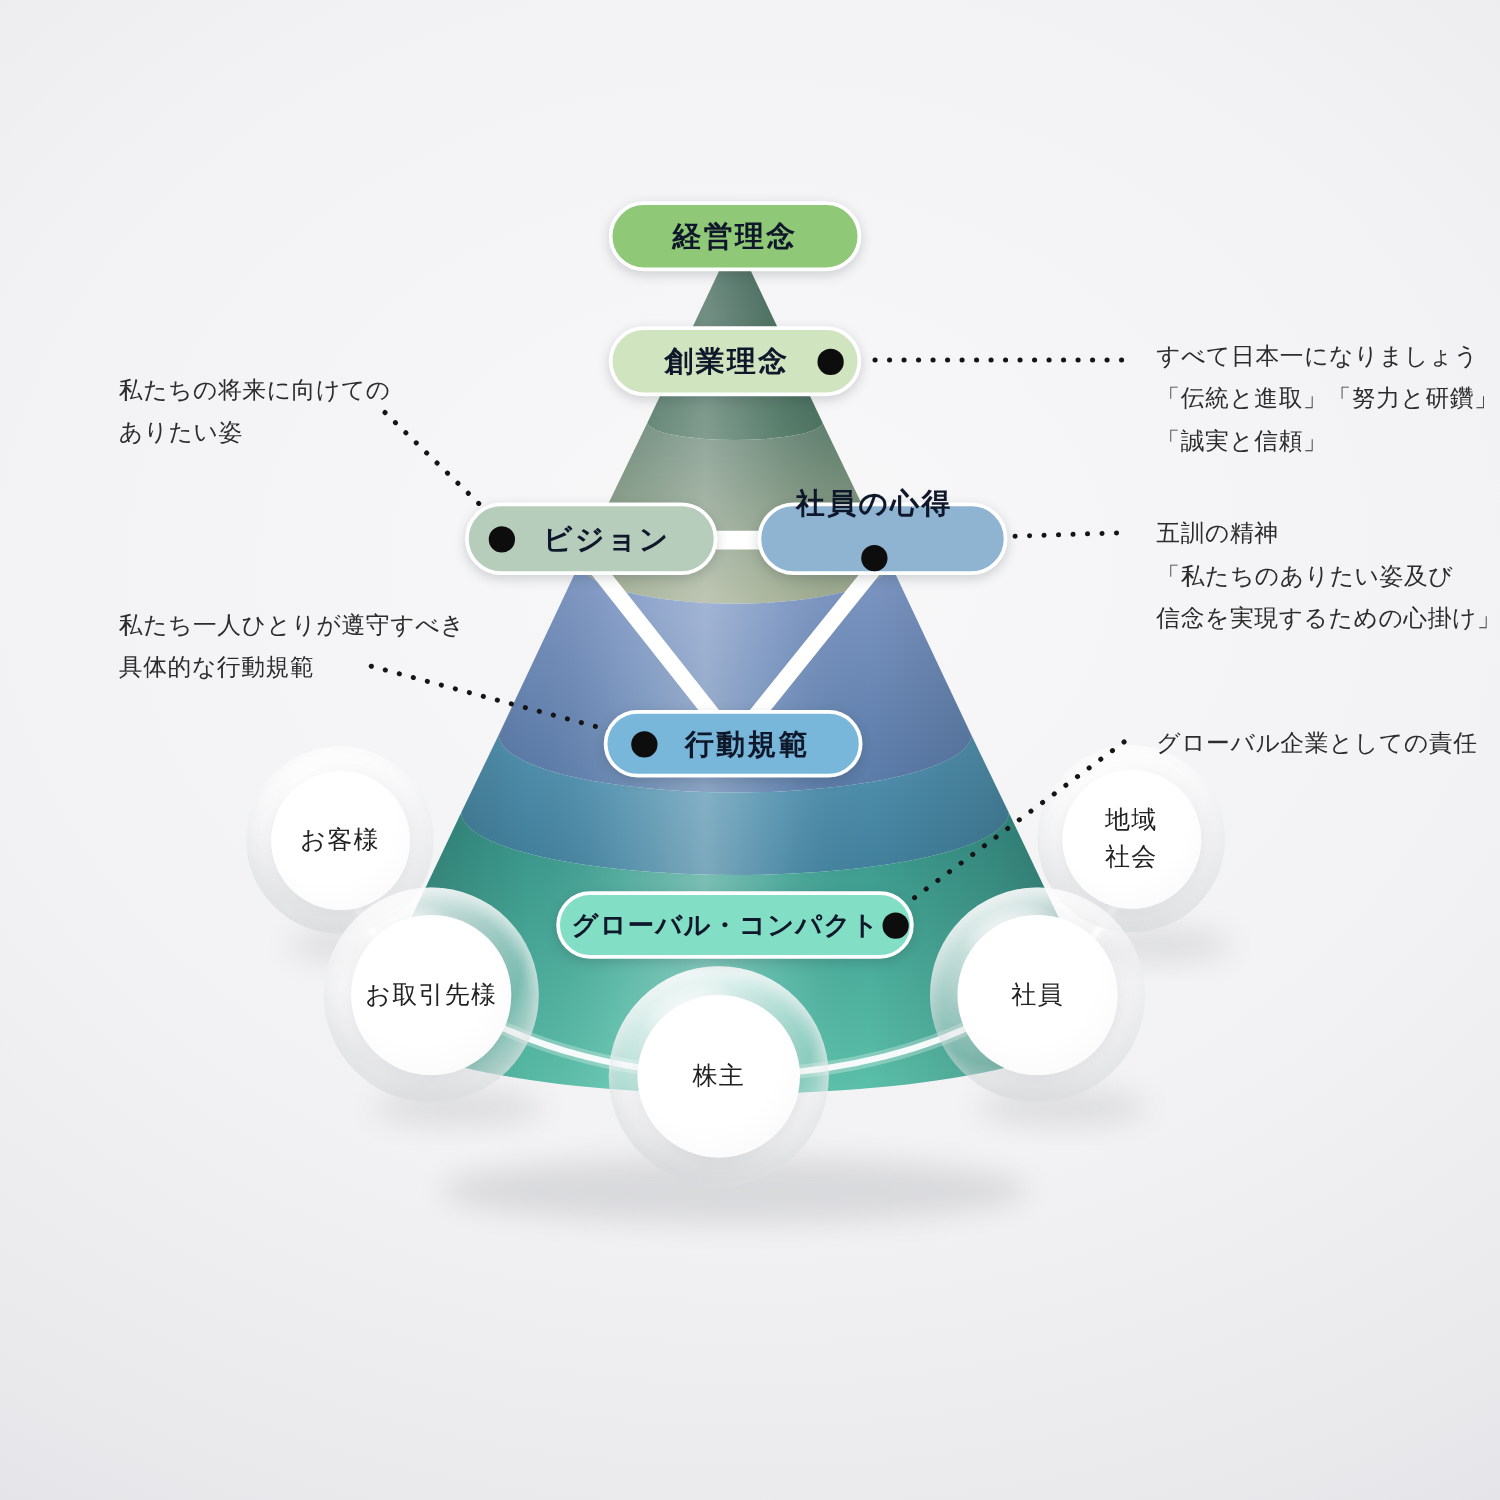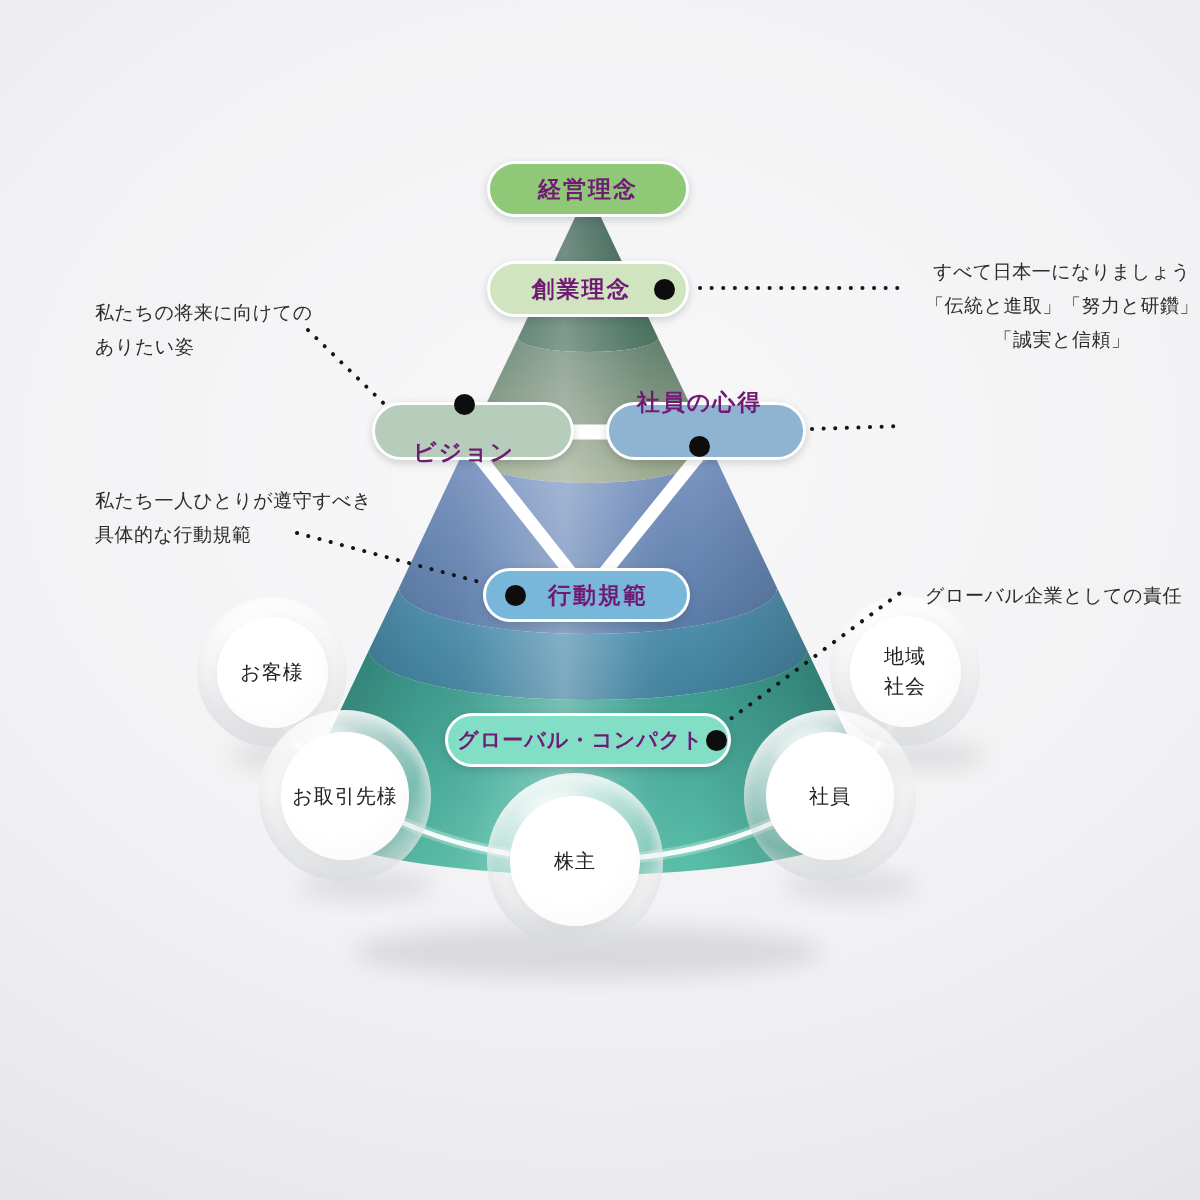--- a/index.html
+++ b/index.html
@@ -39,33 +39,33 @@
   #sp-partners    {left:259px;top:710px;width:172px;height:172px;}
   #sp-shareholders{left:487px;top:773px;width:176px;height:176px;}
   #sp-employees   {left:744px;top:710px;width:172px;height:172px;}
   #sp-community   {left:830px;top:596px;width:150px;height:150px;}
   #overlay{z-index:3;}
   .pill{
     position:absolute;z-index:4;box-sizing:border-box;
     border:3px solid #ffffff;border-radius:999px;
     box-shadow:0 3px 9px rgba(40,50,55,0.20);
     display:flex;align-items:center;justify-content:center;gap:22px;
-    font-size:23px;font-weight:700;letter-spacing:2px;color:#701a75;
+    font-size:23px;font-weight:700;letter-spacing:2px;color:#0f172a;
   }
   .pill .dot{width:21px;height:21px;border-radius:50%;background:#0d0d0d;flex:0 0 auto;}
   #pill-keiei  {left:487px;top:161px;width:202px;height:56px;}
   #pill-sogyo  {left:487px;top:261px;width:202px;height:56px;padding-left:30px;text-align:right;}
   #pill-vision {left:372px;top:402px;width:202px;height:58px;padding-right:18px;}
   #pill-kokoroe{left:606px;top:402px;width:200px;height:58px;justify-content:flex-end;padding-right:13px;gap:18px;}
   #pill-kodo   {left:483px;top:568px;width:207px;height:54px;padding-right:20px;}
   #pill-global {left:445px;top:713px;width:286px;height:54px;font-size:21px;gap:2px;padding-left:8px;letter-spacing:1px;}
   .note{position:absolute;z-index:5;font-size:19px;line-height:34px;color:#2c2c2c;letter-spacing:0.5px;white-space:nowrap;}
   #note-vision {left:95px;top:296px;}
   #note-kodo   {left:95px;top:484px;}
-  #note-sogyo  {left:925px;top:255px;text-align:center;}
+  #note-sogyo  {left:925px;top:269px;}
   #note-kokoroe{left:925px;top:411px;}
   #note-global {left:925px;top:559px;margin-top:20px;}
 </style>
 </head>
 <body>
 
 <div id="stage">
 
   <svg id="scene" class="layer" viewBox="0 0 1200 1200" aria-hidden="true">
     <defs>
@@ -172,21 +172,21 @@
     </g>
   </svg>
 
   <div class="pill" id="pill-keiei" style="background-color: rgb(143, 200, 119);">
     <span>経営理念</span>
   </div>
   <div class="pill" id="pill-sogyo" style="background-color: rgb(207, 228, 191);">
     <span>創業理念</span>
     <span class="dot"></span>
   </div>
-  <div class="pill" id="pill-vision" style="background-color: rgb(183, 205, 188); flex-direction: column;">
+  <div class="pill" id="pill-vision" style="background-color: rgb(183, 205, 188);">
     <span class="dot"></span>
     <span>ビジョン</span>
   </div>
   <div class="pill" id="pill-kokoroe" style="background-color: rgb(142, 180, 210); flex-direction: column;">
     <span>社員の心得</span>
     <span class="dot"></span>
   </div>
   <div class="pill" id="pill-kodo" style="background-color: rgb(121, 183, 218);">
     <span class="dot"></span>
     <span>行動規範</span>
@@ -202,17 +202,22 @@
   </div>
   <div class="note" id="note-kodo">
     <div>私たち一人ひとりが遵守すべき</div>
     <div>具体的な行動規範</div>
   </div>
   <div class="note" id="note-sogyo">
     <div>すべて日本一になりましょう</div>
     <div>「伝統と進取」「努力と研鑽」</div>
     <div>「誠実と信頼」</div>
   </div>
+  <div class="note" id="note-kokoroe">
+    <div>五訓の精神</div>
+    <div>「私たちのありたい姿及び</div>
+    <div>信念を実現するための心掛け」</div>
+  </div>
   <div class="note" id="note-global">
     <div>グローバル企業としての責任</div>
   </div>
 
 </div>
 
 </body></html>

